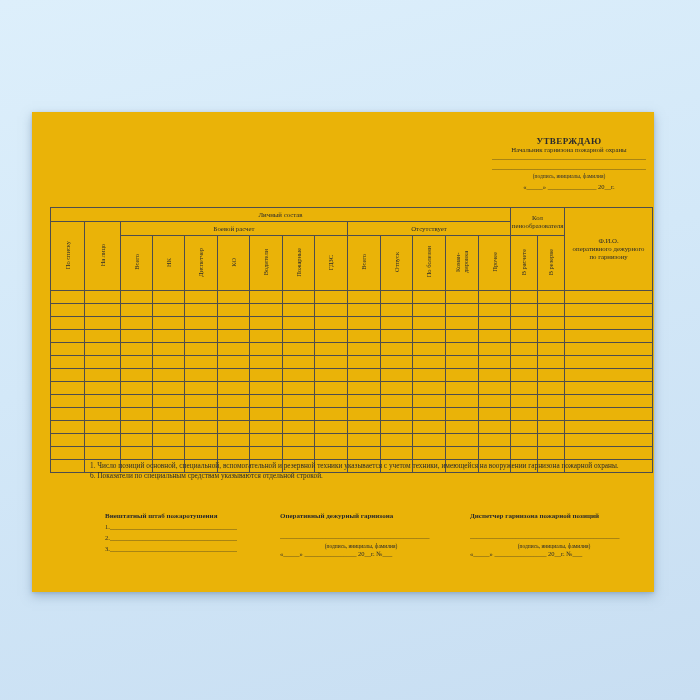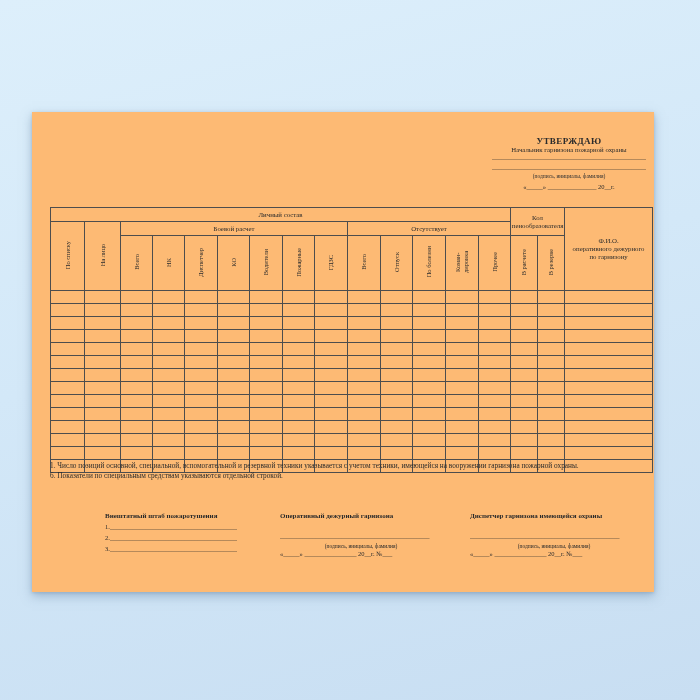--- a/index.html
+++ b/index.html
@@ -5,21 +5,21 @@
   html,body{margin:0;padding:0;}
   body{
     width:700px;height:700px;overflow:hidden;
     background:linear-gradient(165deg,#ddeffb 0%,#d3e8f8 45%,#c8def2 100%);
     font-family:"Liberation Serif","DejaVu Serif",serif;
     color:#2b2b2b;
     position:relative;
   }
   .page{
     position:absolute;left:32px;top:112px;width:622px;height:480px;
-    background:#fdba74;
+    background:#eab308;
     box-shadow:0 4px 10px rgba(110,140,170,.5),0 1px 3px rgba(110,140,170,.35);
   }
   
   .approve{position:absolute;right:8px;top:24px;width:154px;text-align:center;}
   .approve .t{font-size:9px;font-weight:bold;letter-spacing:.4px;}
   .approve .s{font-size:6.8px;white-space:nowrap;}
   .uline{overflow:hidden;white-space:nowrap;height:10px;font-size:6.5px;letter-spacing:0;}
   .approve .cap{font-size:5.5px;color:#333;}
   .approve .dt{font-size:6.5px;margin-top:4px;}
   
@@ -39,21 +39,21 @@
   tbody.grid td{height:12px;}
   .vt{
     display:inline-block;
     writing-mode:vertical-rl;transform:rotate(180deg);
     white-space:pre-line;font-size:6.4px;line-height:1.2;max-height:52px;
   }
   .pre{white-space:pre-line;font-size:6.6px;}
   
   .notes{position:absolute;left:18px;top:349px;width:600px;}
   .notes .h{font-size:7.6px;font-weight:bold;}
-  .notes .i{font-size:7.3px;line-height:10px;}
+  .notes .i{font-size:7.3px;line-height:10px;margin-left:40px;}
   
   .sig{position:absolute;top:400px;font-size:6.8px;}
   .sig .t{font-weight:bold;font-size:7px;white-space:nowrap;margin-bottom:3px;}
   .sig .cap{font-size:5.5px;text-align:center;}
   .sig .dt{font-size:6.5px;margin-top:1px;}
   .sig .ln{height:11px;overflow:hidden;white-space:nowrap;font-size:6.5px;}
   .sig .gap{height:9px;}
   #sig-staff{left:73px;width:132px;}
   #sig-duty{left:248px;width:162px;}
   #sig-disp{left:438px;width:168px;}
@@ -409,20 +409,20 @@
   </div>
 
   <div class="sig" id="sig-staff">
     <div class="t">Внештатный штаб пожаротушения</div>
     <div class="ln">1.________________________________________</div>
     <div class="ln">2.________________________________________</div>
     <div class="ln">3.________________________________________</div>
   </div>
 
   <div class="sig" id="sig-disp">
-    <div class="t">Диспетчер гарнизона имеющейся охраны</div>
+    <div class="t">Диспетчер гарнизона пожарной позиций</div>
     <div class="gap"></div>
     <div class="ln">______________________________________________</div>
     <div class="cap">(подпись, инициалы, фамилия)</div>
     <div class="dt">«_____» ________________ 20__г. №___</div>
   </div>
 
 </div>
 
 </body></html>

